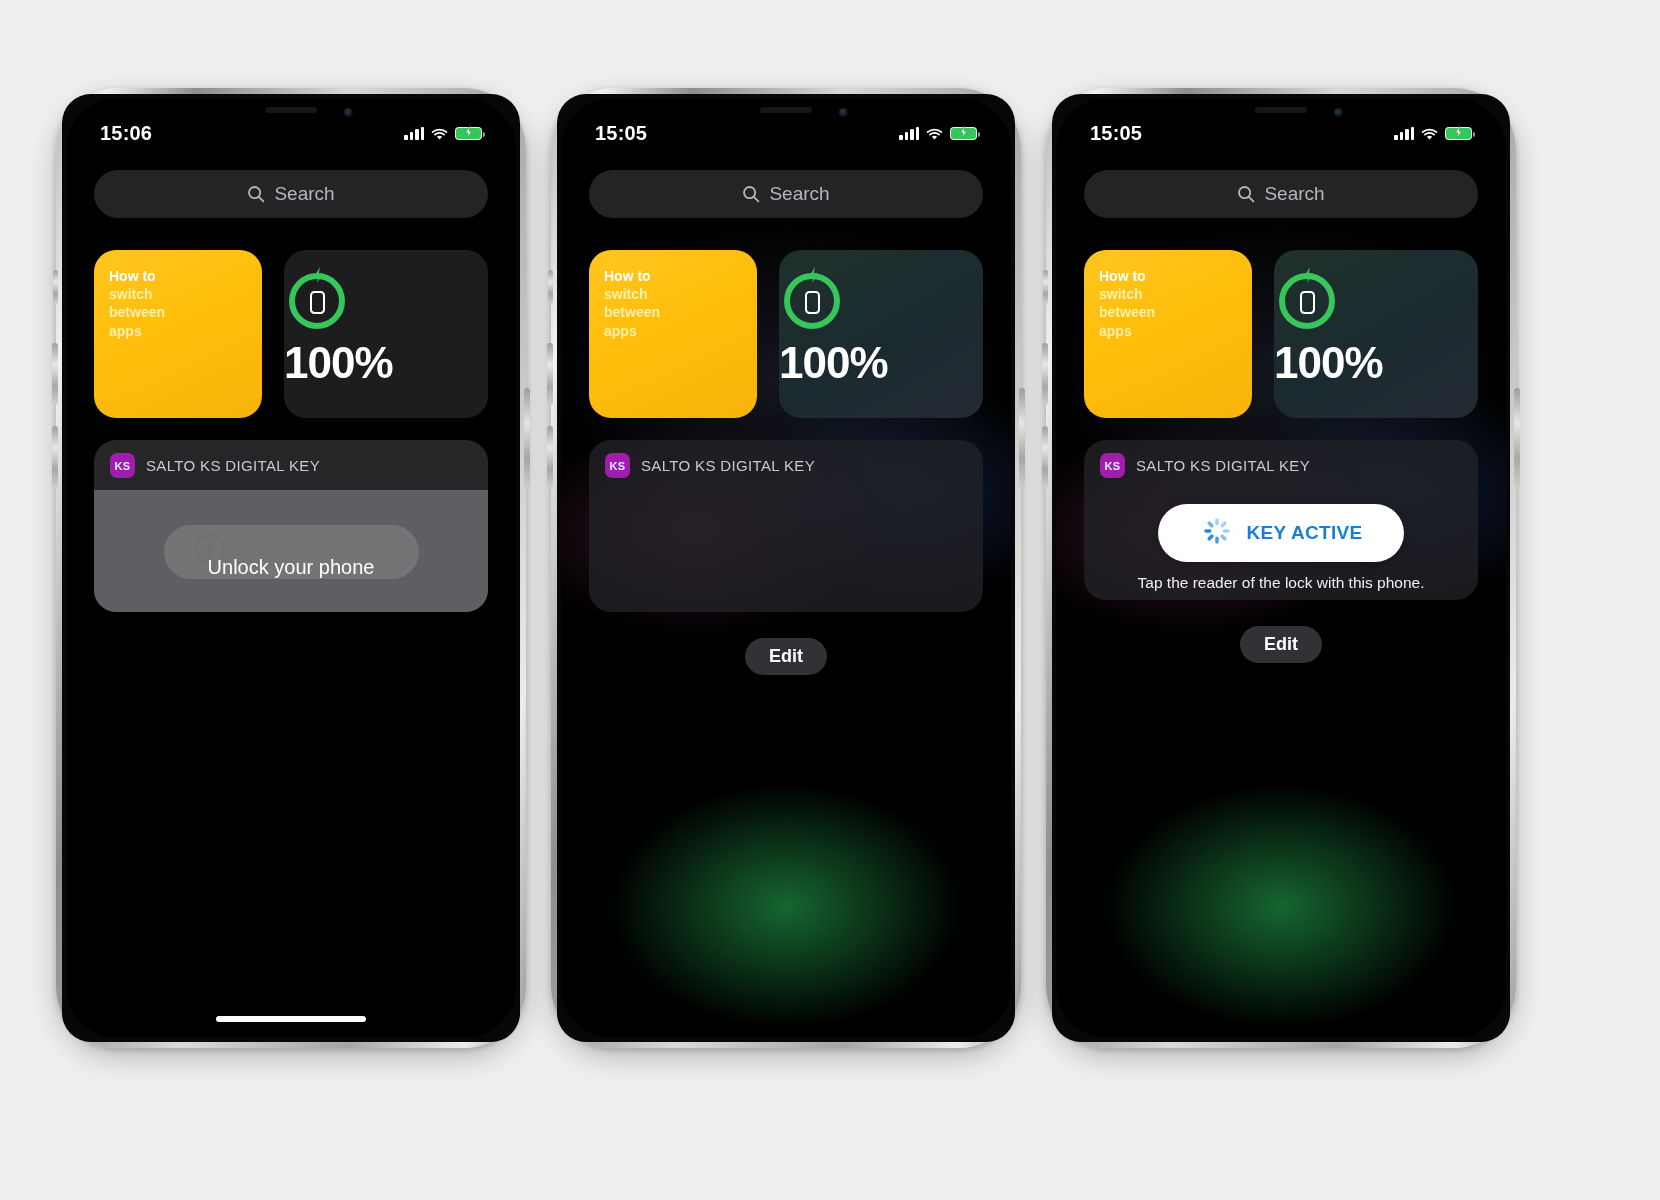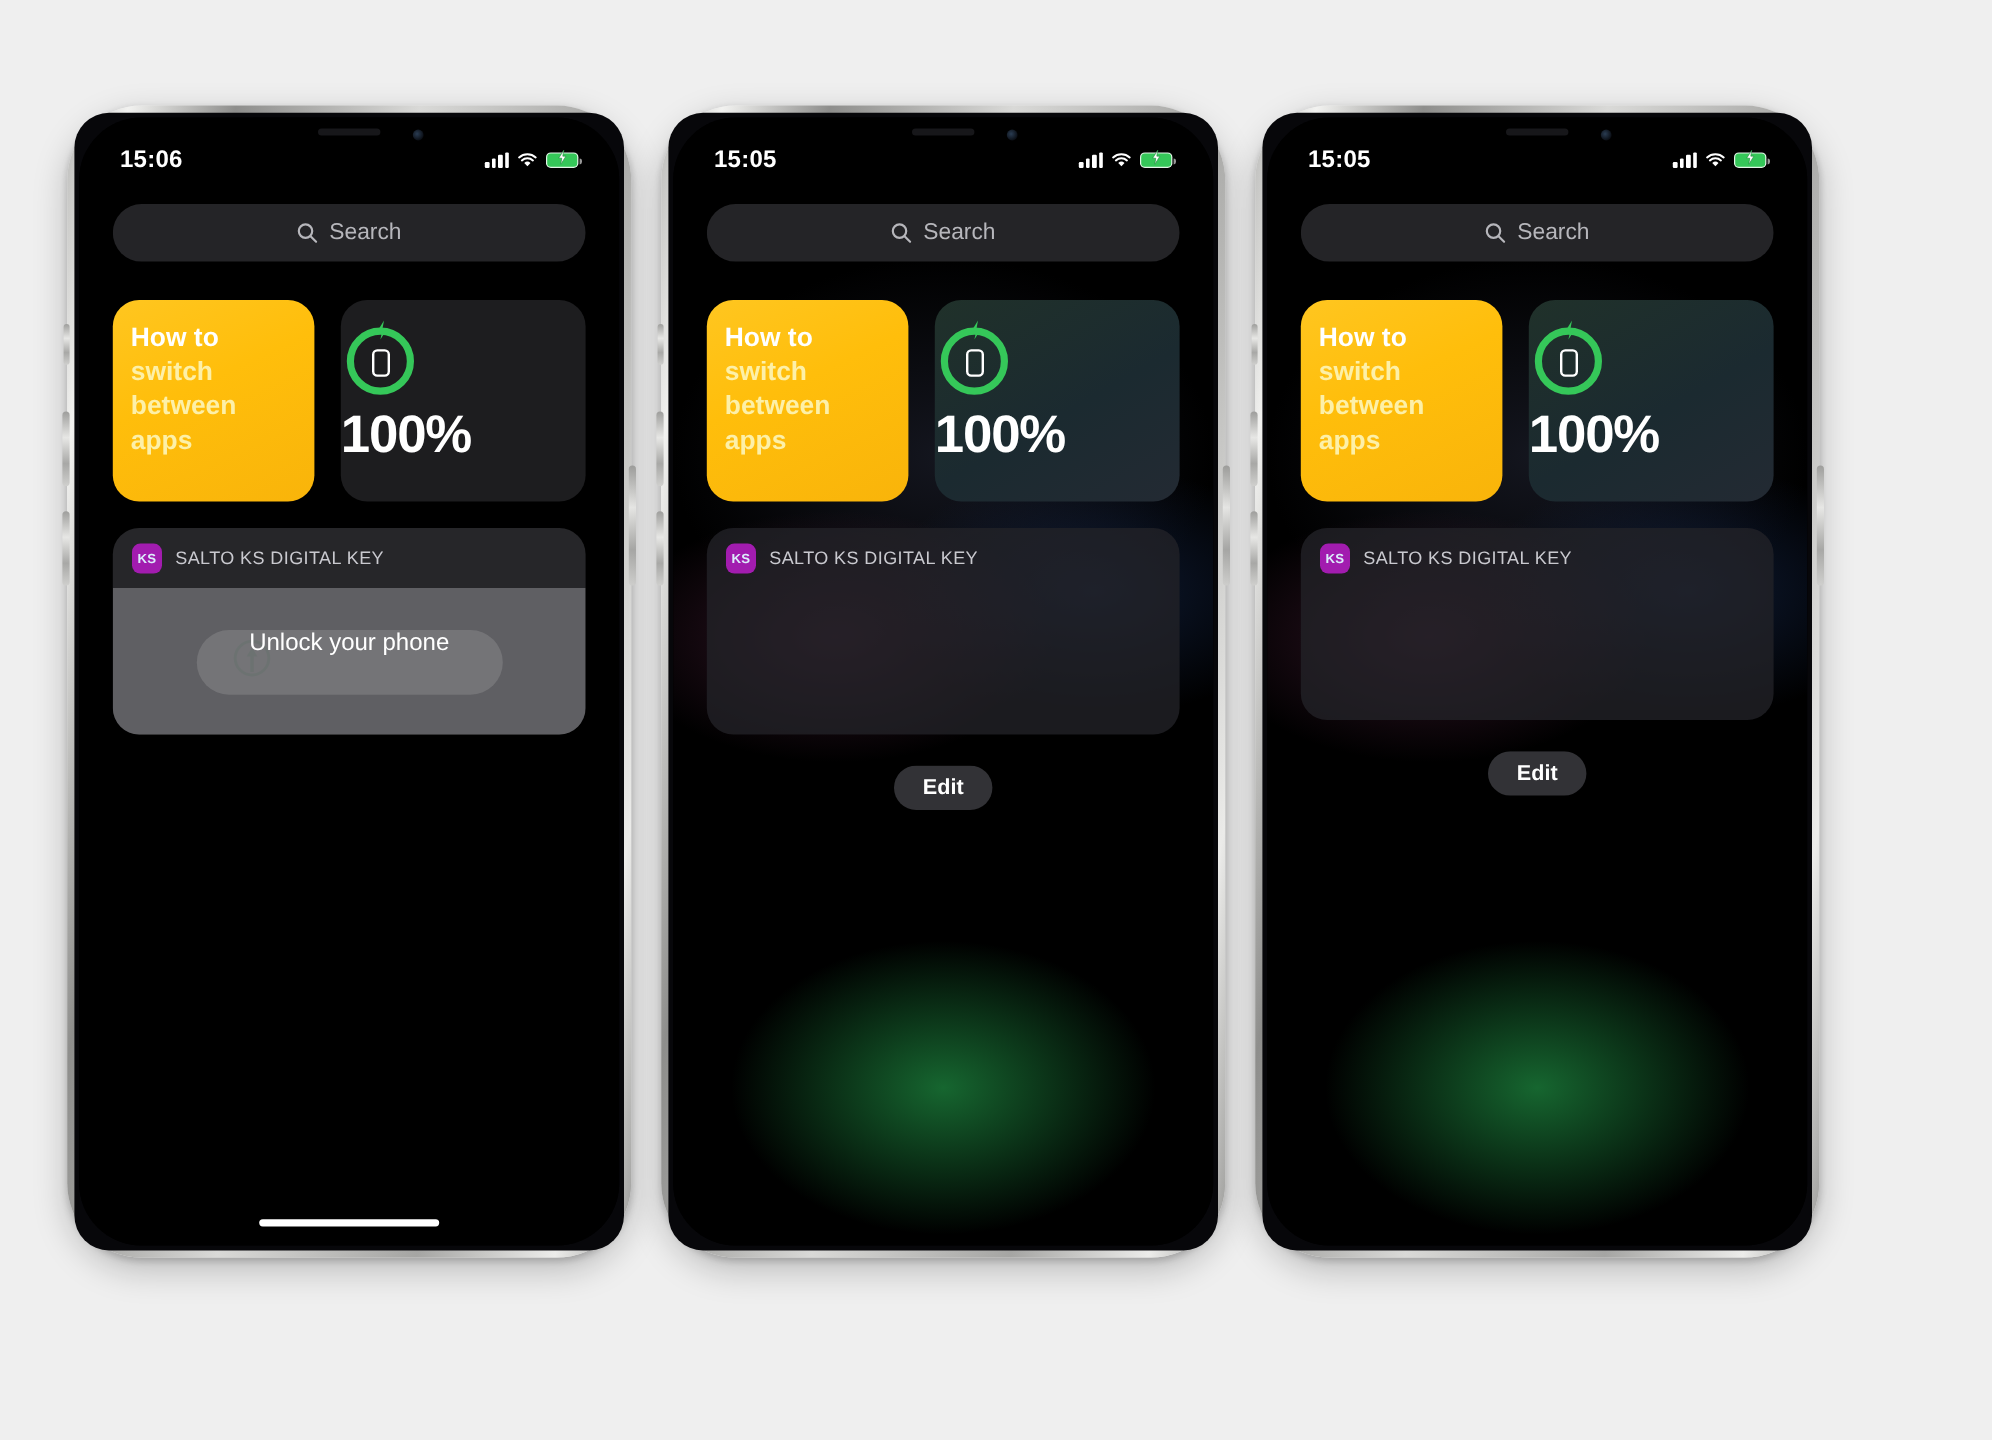--- a/index.html
+++ b/index.html
@@ -119,21 +119,21 @@
   .searchbar .ph{ color:#b6b6bb; font-size:19px; }
 
   
   .widgets{ position:absolute; left:28px; right:28px; top:152px; z-index:20; }
   .wrow{ display:flex; gap:22px; }
   .w-tip{
     width:168px; height:168px; border-radius:22px;
     background:linear-gradient(155deg,#ffc620 0%,#ffbe0b 42%,#f9b40a 100%);
     padding:17px 15px; overflow:hidden;
   }
-  .w-tip .ln{ font-size:22px; font-weight:700; line-height:1.30; }
+  .w-tip .ln{ font-size:14px; font-weight:700; line-height:1.30; }
   .w-tip .ln.l1{ color:#fff; }
   .w-tip .ln.l2,.w-tip .ln.l3,.w-tip .ln.l4{ color:#fdf0a8; }
   .w-batt{
     flex:1; height:168px; border-radius:22px;
     padding:14px 0 0 0;
     display:flex; flex-direction:column; justify-content:flex-start;
   }
   .w-batt.plain{ background:#1d1d1f; }
   .w-batt.tinted{ background:linear-gradient(150deg,#20312a 0%,#1b2a30 55%,#232a33 100%); }
   .ring{ position:relative; width:66px; height:66px; margin-top:2px; }
@@ -169,21 +169,21 @@
     margin-top:12px;
     background:rgba(120,120,124,.70);
     height:124px; width:100%;
     display:flex; align-items:center; justify-content:center;
     position:relative;
   }
   .locked-pill{
     position:relative;
     width:255px; height:54px; border-radius:27px;
     background:rgba(190,190,190,.22);
-    display:flex; align-items:flex-start; justify-content:center;
+    display:flex; align-items:flex-end; justify-content:center;
   }
   .locked-pill .ghost{
     position:absolute; left:26px; top:50%; transform:translateY(-50%);
     opacity:.30;
   }
   .locked-label{ color:#fff; font-size:20px; position:relative; z-index:2; }
 
   
   .pill{
     margin-top:26px;
@@ -472,20 +472,40 @@
               </div>
               <div class="pct">100%</div>
             </div>
           </div>
 
           <div class="w-salto p3">
             <div class="salto-head">
               <div class="ks-icon">KS</div>
               <div class="salto-title">SALTO KS DIGITAL KEY</div>
             </div>
+            <div class="salto-body">
+              <div class="pill wide">
+                <span>
+                  <svg viewBox="0 0 40 40" width="34" height="34">
+                    <g transform="translate(20,20)">
+                      <rect x="-2.1" y="-15" width="4.2" height="8.5" rx="2.1" fill="#a9cff3" transform="rotate(0)"></rect>
+                      <rect x="-2.1" y="-15" width="4.2" height="8.5" rx="2.1" fill="#a9cff3" transform="rotate(45)"></rect>
+                      <rect x="-2.1" y="-15" width="4.2" height="8.5" rx="2.1" fill="#a9cff3" transform="rotate(90)"></rect>
+                      <rect x="-2.1" y="-15" width="4.2" height="8.5" rx="2.1" fill="#8dbff0" transform="rotate(135)"></rect>
+                      <rect x="-2.1" y="-15" width="4.2" height="8.5" rx="2.1" fill="#4a9ee8" transform="rotate(180)"></rect>
+                      <rect x="-2.1" y="-15" width="4.2" height="8.5" rx="2.1" fill="#2a8ee4" transform="rotate(225)"></rect>
+                      <rect x="-2.1" y="-15" width="4.2" height="8.5" rx="2.1" fill="#1f86e0" transform="rotate(270)"></rect>
+                      <rect x="-2.1" y="-15" width="4.2" height="8.5" rx="2.1" fill="#6fb2ec" transform="rotate(315)"></rect>
+                    </g>
+                  </svg>
+                </span>
+                <span class="plabel active">KEY ACTIVE</span>
+              </div>
+              <div class="hint">Tap the reader of the lock with this phone.</div>
+            </div>
           </div>
 
           <div class="edit-wrap">
             <div class="edit-btn">Edit</div>
           </div>
         </div>
 
       </div>
     </div>
   </div>

